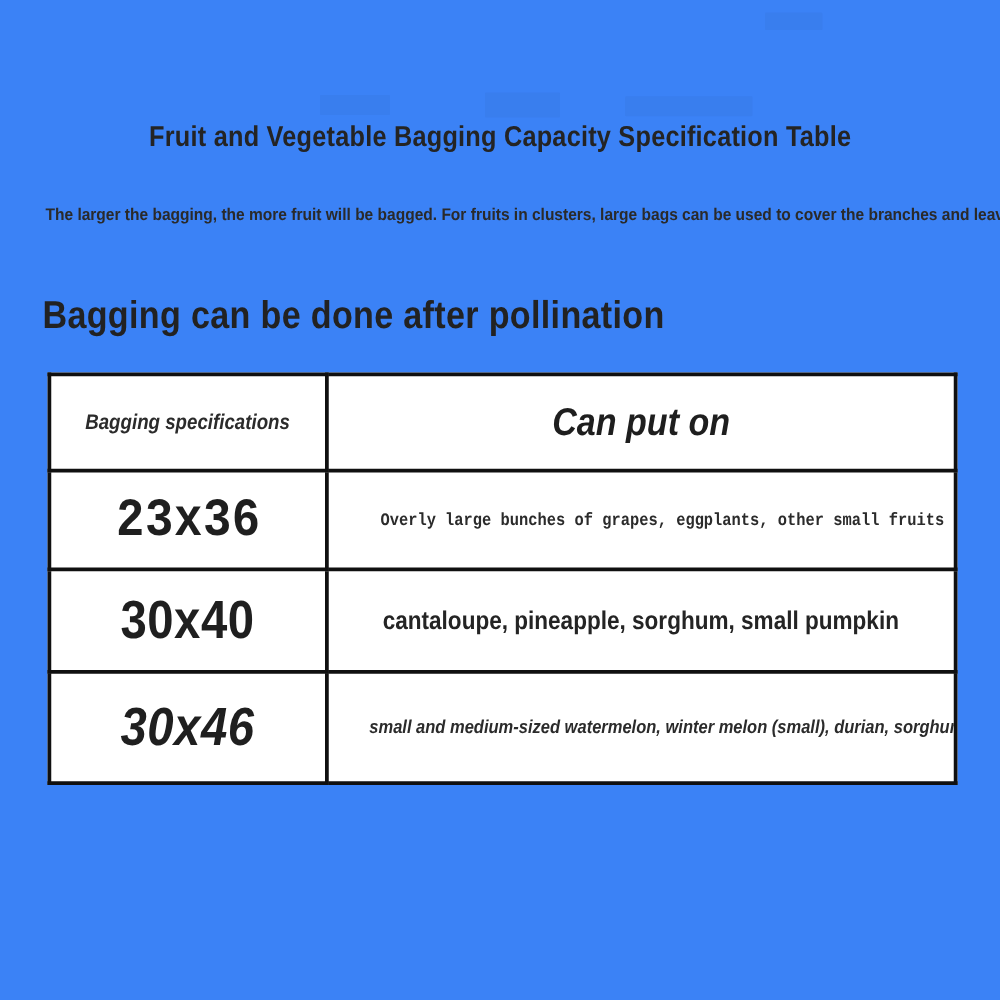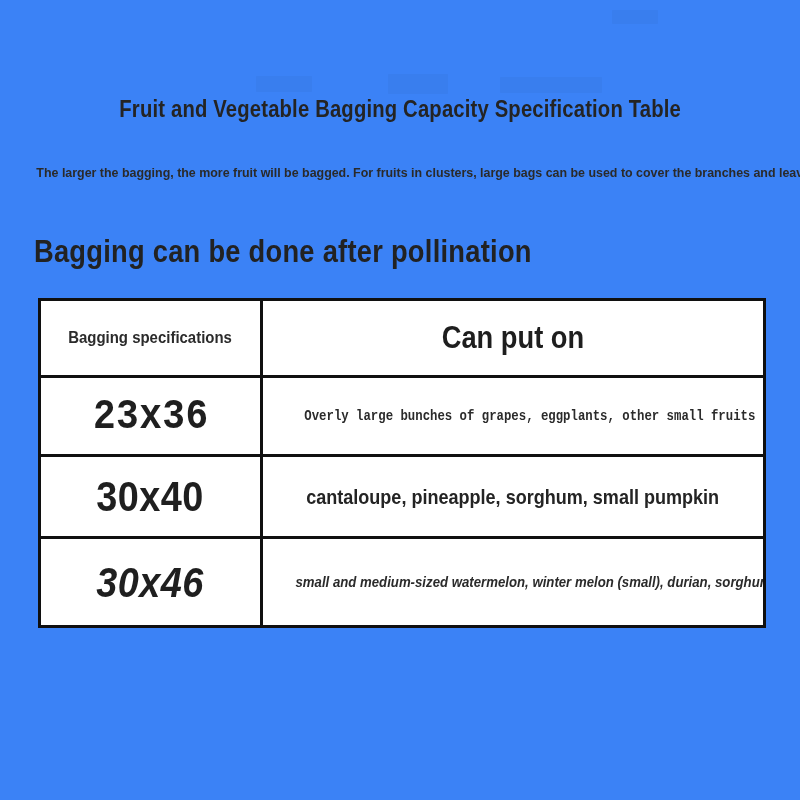--- a/index.html
+++ b/index.html
@@ -68,21 +68,21 @@
   }
   table.spec-table td {
     border: 3px solid #101010;
     text-align: center;
     vertical-align: middle;
     overflow: hidden;
   }
   col.c-spec  { width: 222px; }
   col.c-items { width: 503px; }
 
-  tr.hdr        { height: 77px; }
+  tr.hdr        { height: 77px; font-style: italic; }
   tr.r0         { height: 78px; }
   tr.r1         { height: 79px; font-family: Liberation Mono, monospace; }
   tr.r2         { height: 82px; }
   tr.r3         { height: 89px; font-style: italic; }
 
   .hdr-spec  { font-size: 17px; font-weight: 700; color: #2b2b2b; }
   .hdr-items { font-size: 31px; font-weight: 700; color: #1e1e1e; }
 
   .spec-num  { font-size: 43px; font-weight: 700; color: #1f1f1f; letter-spacing: 0.5px; }
 

